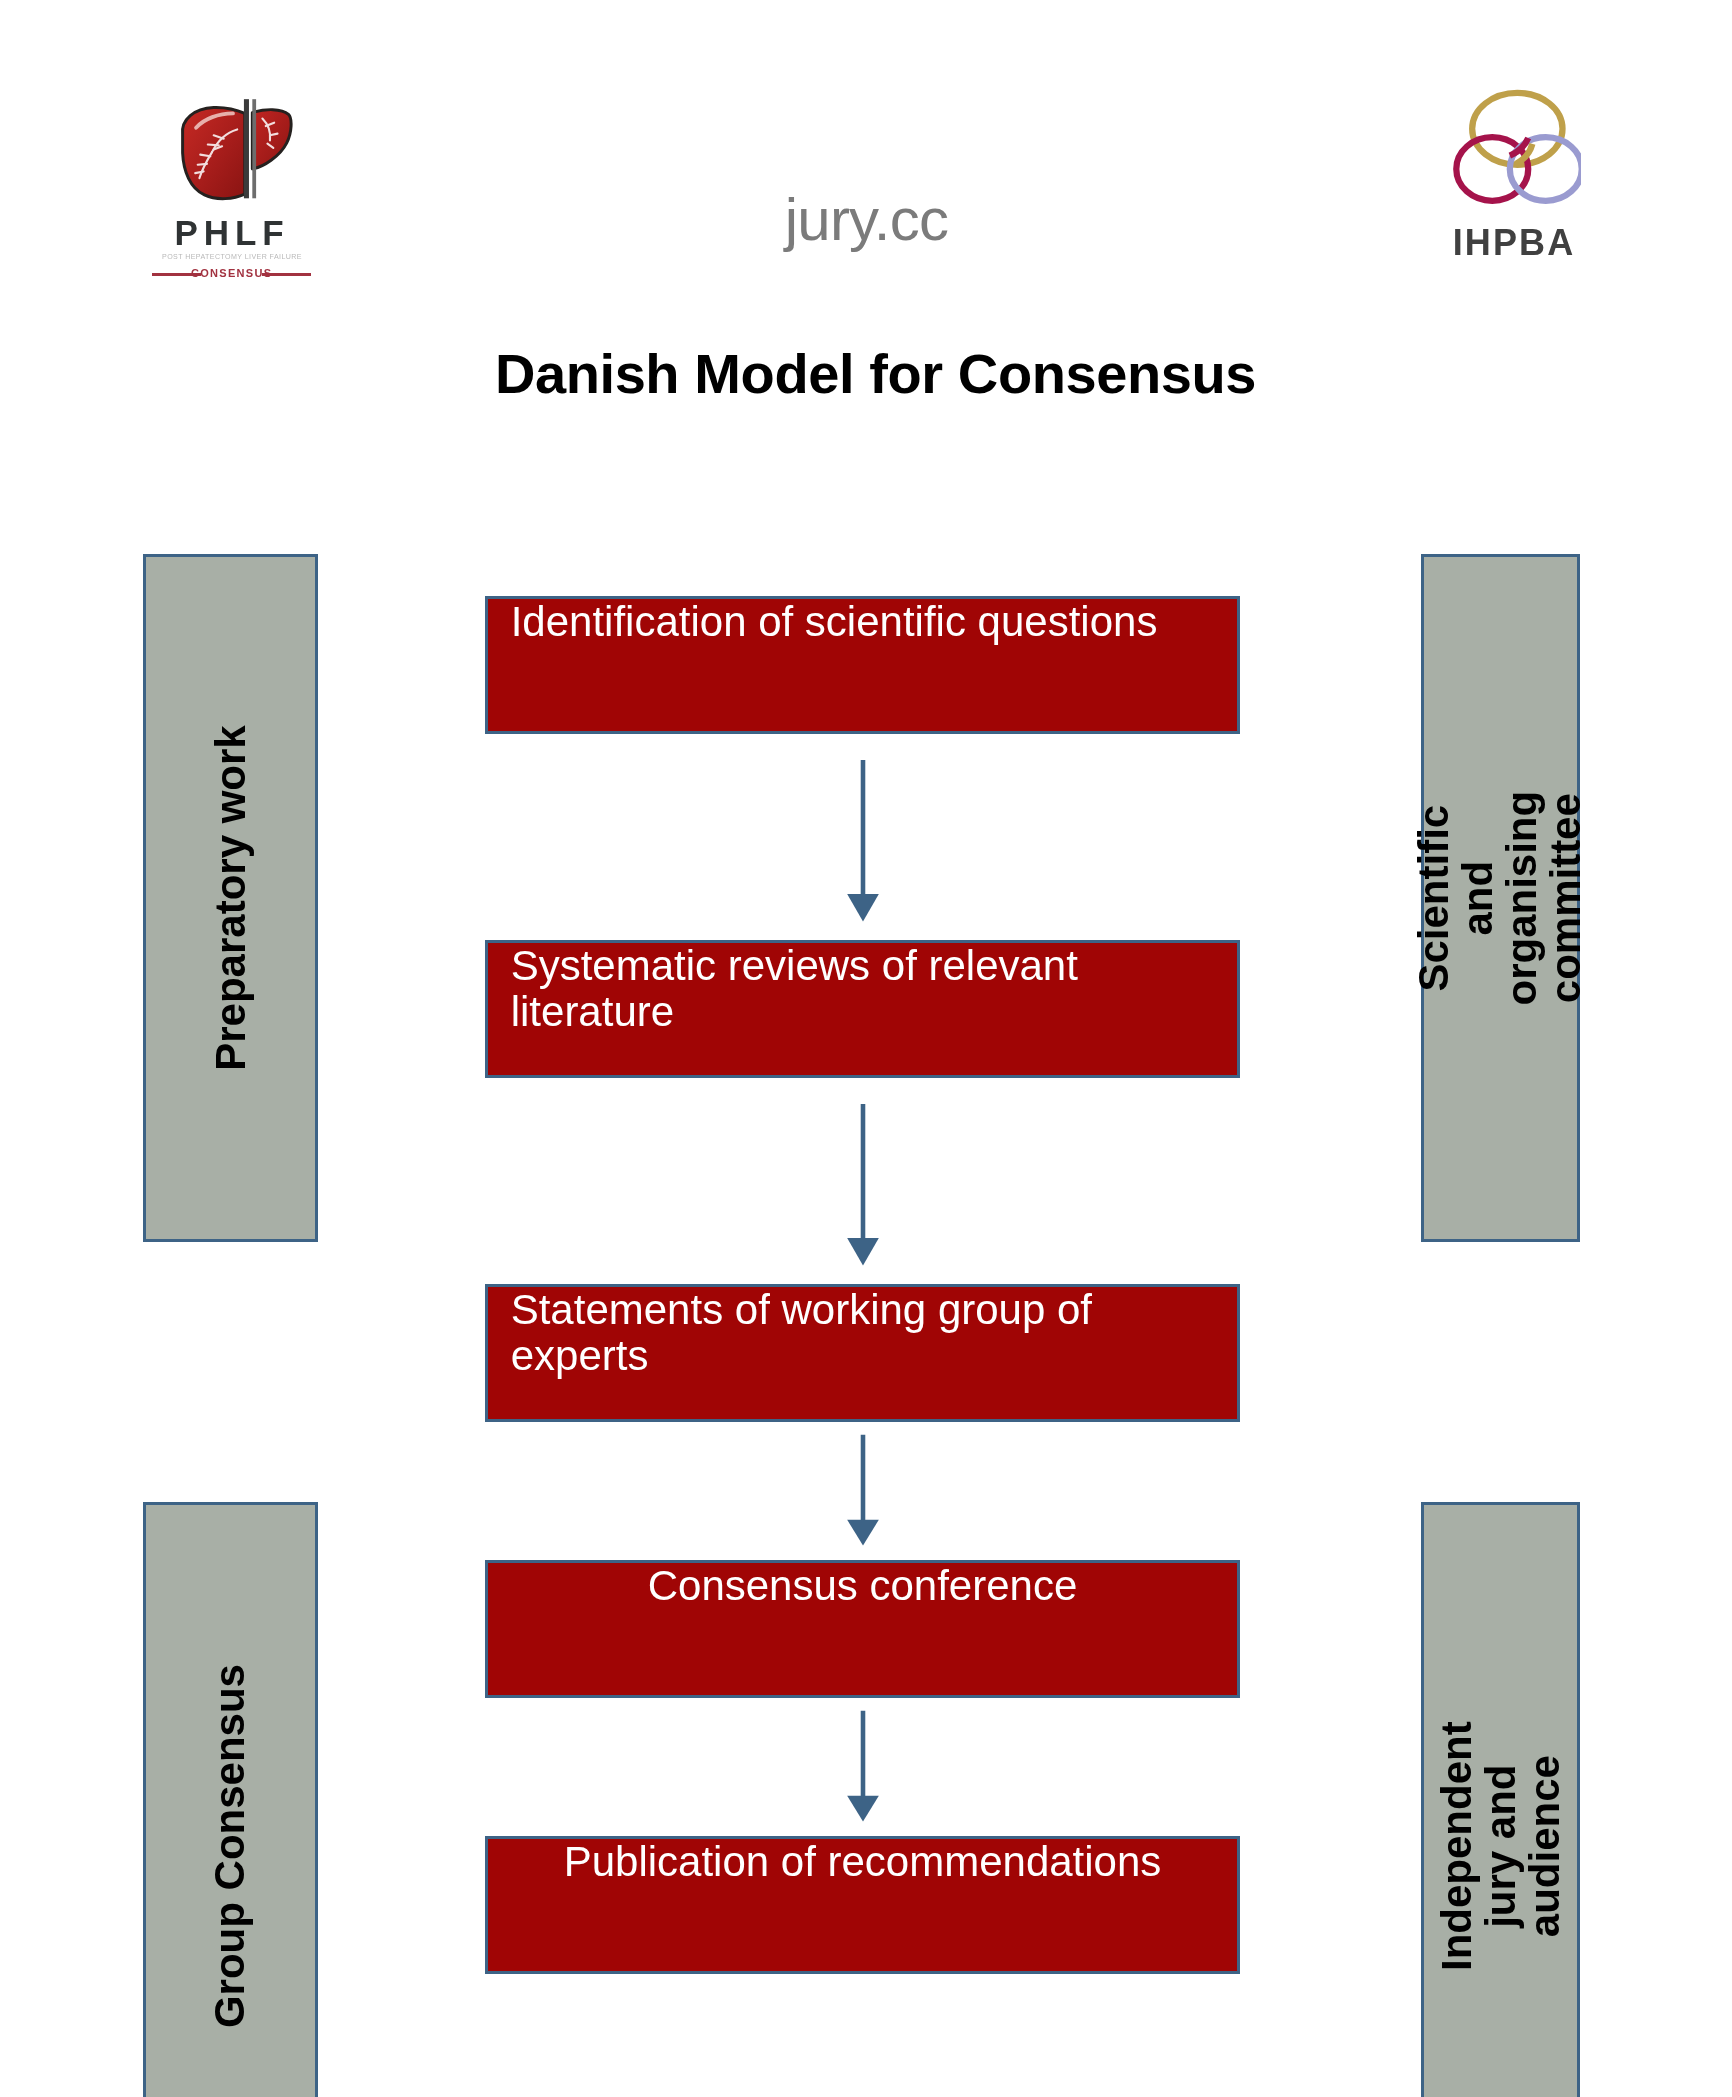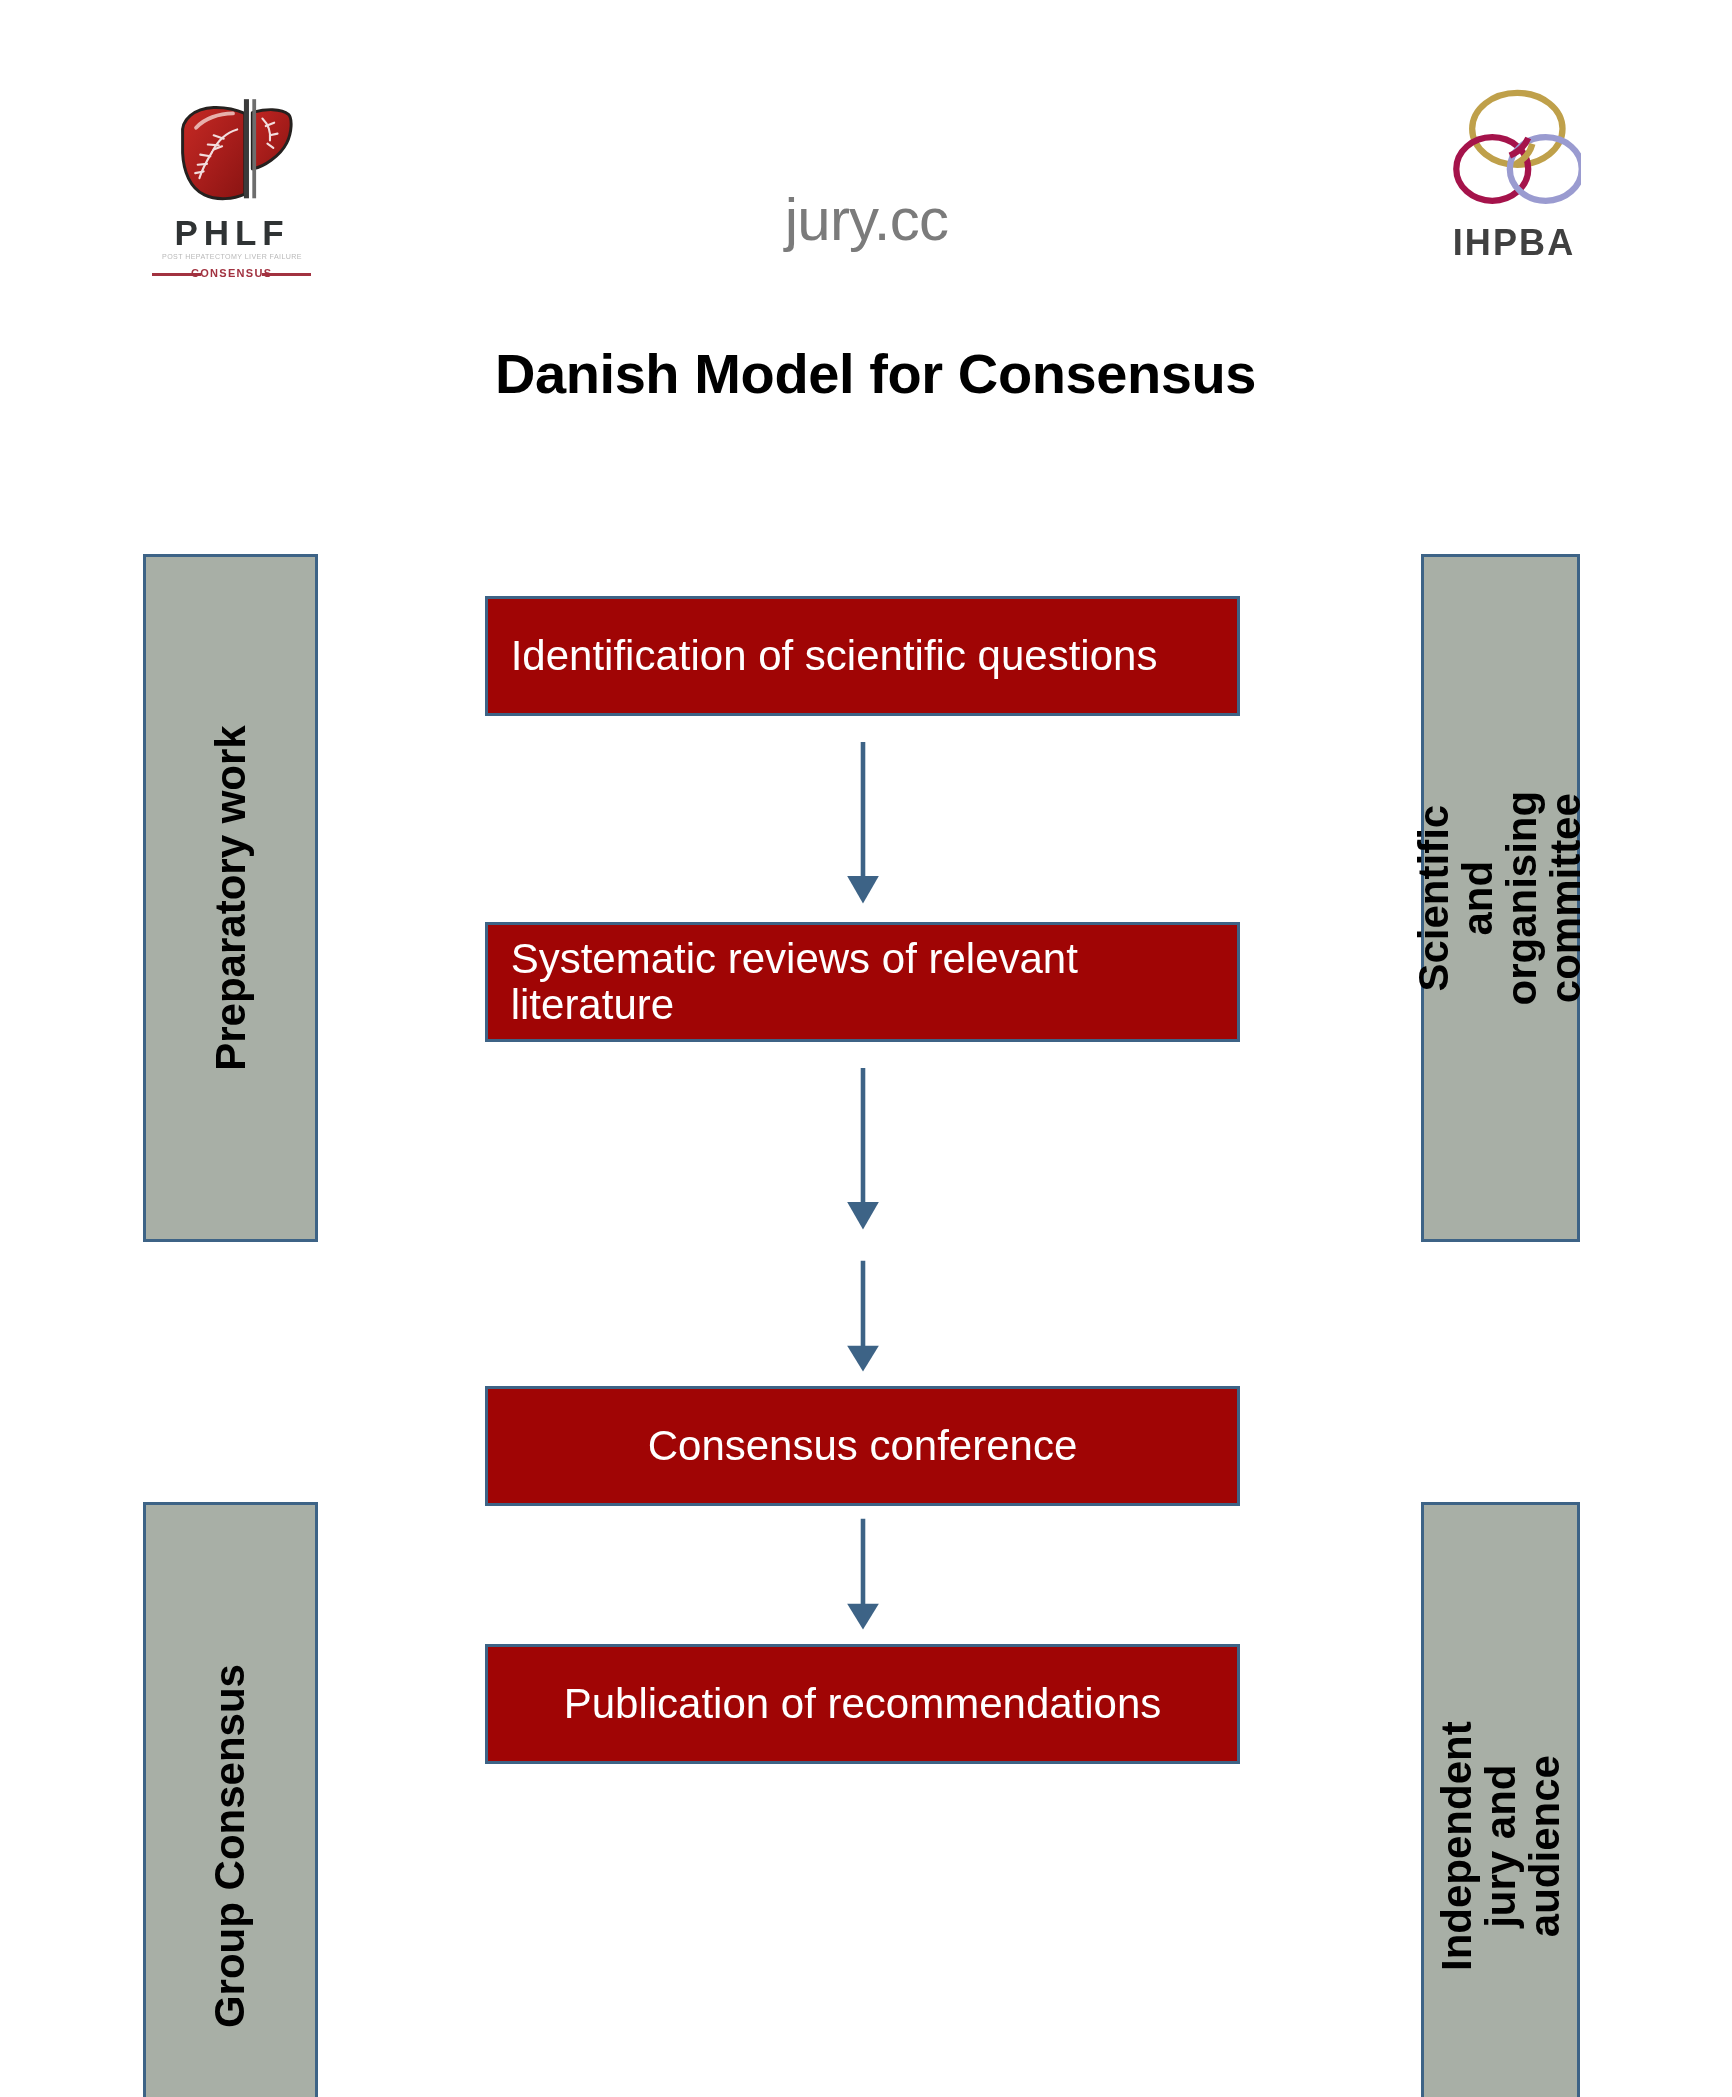--- a/index.html
+++ b/index.html
@@ -87,22 +87,22 @@
   #panel-jury     {left:1421px;top:1502px; width:159px; height:688px;}
 
   
   .flow{position:absolute;left:485px;top:596px;width:755px;}
 
   .flow-box{
     position:relative;
     background:#a00505;
     border:3.8px solid #3d6386;
     box-sizing:border-box;
-    height:120px;
-    display:flex;align-items:center;
+    height:138px;
+    display:flex;align-items:flex-start;
     color:#ffffff;
     font-size:42px;
     line-height:1.1;
   }
   .flow-box.left-text{justify-content:flex-start;padding-left:22.7px;}
   .flow-box.center-text{justify-content:center;}
 
   .connector{
     position:relative;height:206px;width:100%;
   }
@@ -222,20 +222,23 @@
       <span>Systematic reviews of relevant literature</span>
     </div>
 
     <div class="connector">
       <svg width="50" height="206" viewBox="0 0 120 490" xmlns="http://www.w3.org/2000/svg">
         <line x1="60" y1="60" x2="60" y2="400" stroke="#3d6386" stroke-width="11"></line>
         <polygon points="60,448 22,382 98,382" fill="#3d6386"></polygon>
       </svg>
     </div>
 
+    <div class="flow-box left-text">
+      <span>Statements of working group of experts</span>
+    </div>
 
     <div class="connector short">
       <svg width="50" height="138" viewBox="0 0 120 330" xmlns="http://www.w3.org/2000/svg">
         <line x1="60" y1="30" x2="60" y2="250" stroke="#3d6386" stroke-width="11"></line>
         <polygon points="60,296 22,234 98,234" fill="#3d6386"></polygon>
       </svg>
     </div>
 
     <div class="flow-box center-text">
       <span>Consensus conference</span>

